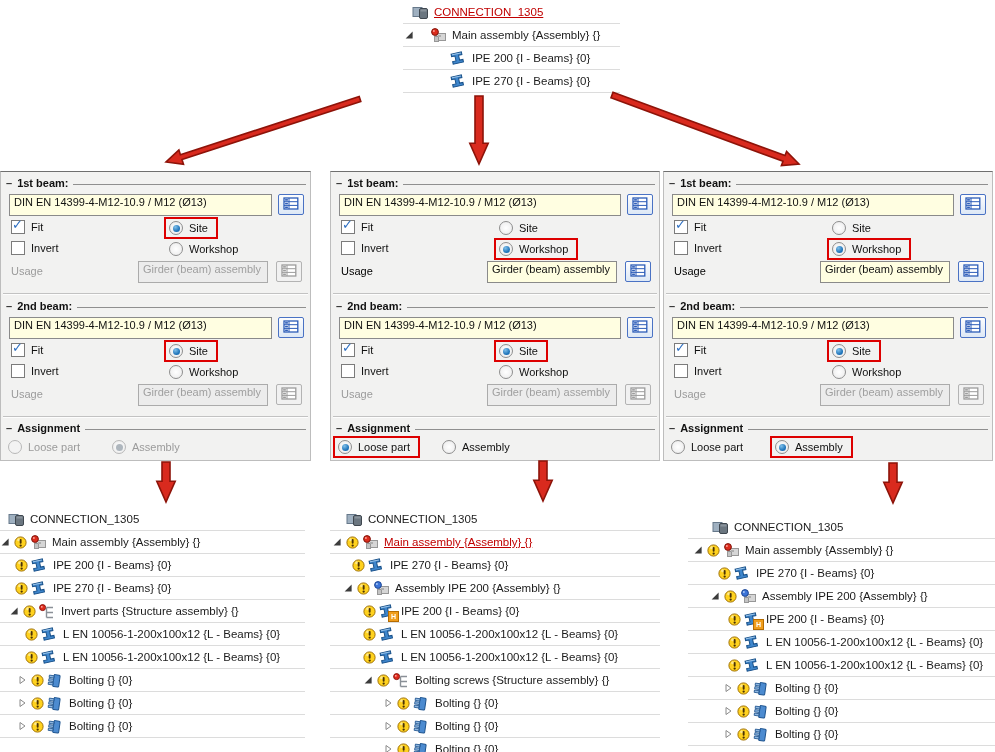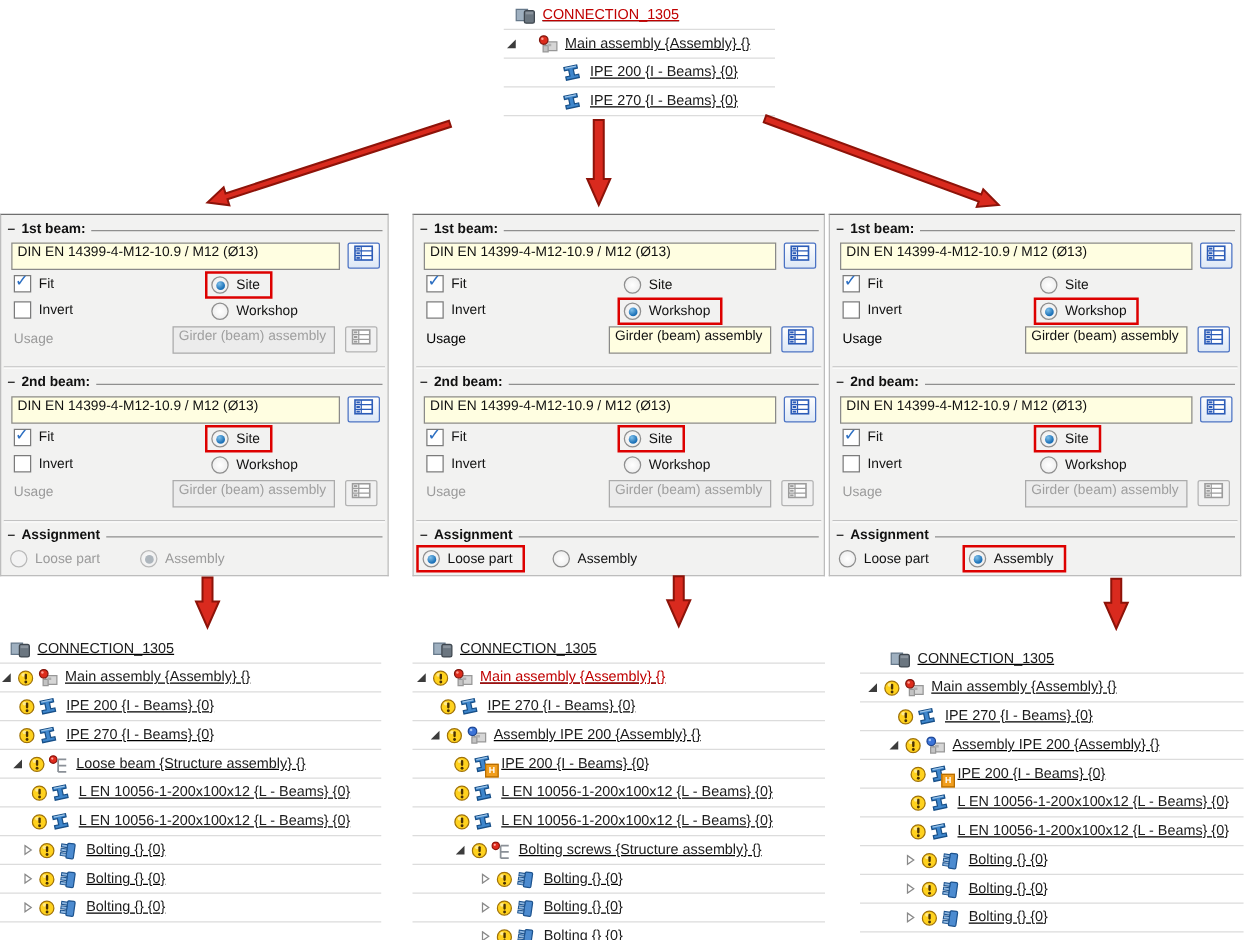--- a/index.html
+++ b/index.html
@@ -1,20 +1,20 @@
 <!DOCTYPE html>
 <html><head>
 <meta charset="utf-8">
 <style>
   html,body{margin:0;padding:0;background:#fff;width:995px;height:752px;overflow:hidden;
     font-family:"Liberation Sans","DejaVu Sans",sans-serif;-webkit-font-smoothing:antialiased;}
   #stage{position:relative;width:995px;height:752px;background:#fff;}
 
   
-  .tree{position:absolute;background:#fff;text-decoration:underline;}
+  .tree{position:absolute;background:#fff;}
   .trow{position:relative;height:22px;display:flex;align-items:center;
     border-bottom:1px solid #dcdcdc;font-size:11.5px;color:#1b1b1b;white-space:nowrap;cursor:default;}
   .trow .lbl{margin-left:5px;}
   .trow .emph{color:#c00000;text-decoration:underline;}
   .arrowbox{width:10px;height:10px;flex:0 0 auto;margin-right:4px;display:inline-flex;}
   .warnbox{width:13px;height:13px;flex:0 0 auto;margin-right:3px;display:inline-flex;}
   .iconbox{width:17px;height:15px;flex:0 0 auto;display:inline-flex;position:relative;}
   .hbadge{position:absolute;right:-3px;bottom:-3px;width:9px;height:9px;background:#f believe;}
   .hbadge{position:absolute;right:-3px;bottom:-3px;width:9px;height:9px;background:#f09d1c;
     border:1px solid #b66c00;color:#fff;font-size:7px;font-weight:bold;line-height:9px;text-align:center;}
@@ -608,21 +608,21 @@
             <circle cx="6.65" cy="9.6" r="1.15" fill="#4a3205"></circle>
           </svg>
         </span>
         <span class="iconbox">
           <svg width="16" height="15" viewBox="0 0 16 15">
             <circle cx="3.6" cy="3.6" r="3" fill="#e02b1d" stroke="#8c130b"></circle>
             <circle cx="2.8" cy="2.8" r=".9" fill="#ffb0a8"></circle>
             <path d="M7.5 3.5 V13.5 M7.5 3.5 H14 M7.5 8.5 H14 M7.5 13.5 H14" stroke="#8a9097" stroke-width="1.4" fill="none"></path>
           </svg>
         </span>
-        <span class="lbl">Loose beam {Structure assembly} {}</span>
+        <span class="lbl">Invert parts {Structure assembly} {}</span>
       </div>
       <div class="trow" style="padding-left: 25px;">
         <span class="warnbox">
           <svg width="13" height="13" viewBox="0 0 13 13">
             <circle cx="6.5" cy="6.5" r="5.6" fill="#ffd21e" stroke="#a07207"></circle>
             <circle cx="4.6" cy="3.8" r="1.5" fill="#fff0a8" opacity=".8"></circle>
             <rect x="5.7" y="2.9" width="1.9" height="4.8" rx=".9" fill="#4a3205"></rect>
             <circle cx="6.65" cy="9.6" r="1.15" fill="#4a3205"></circle>
           </svg>
         </span>

